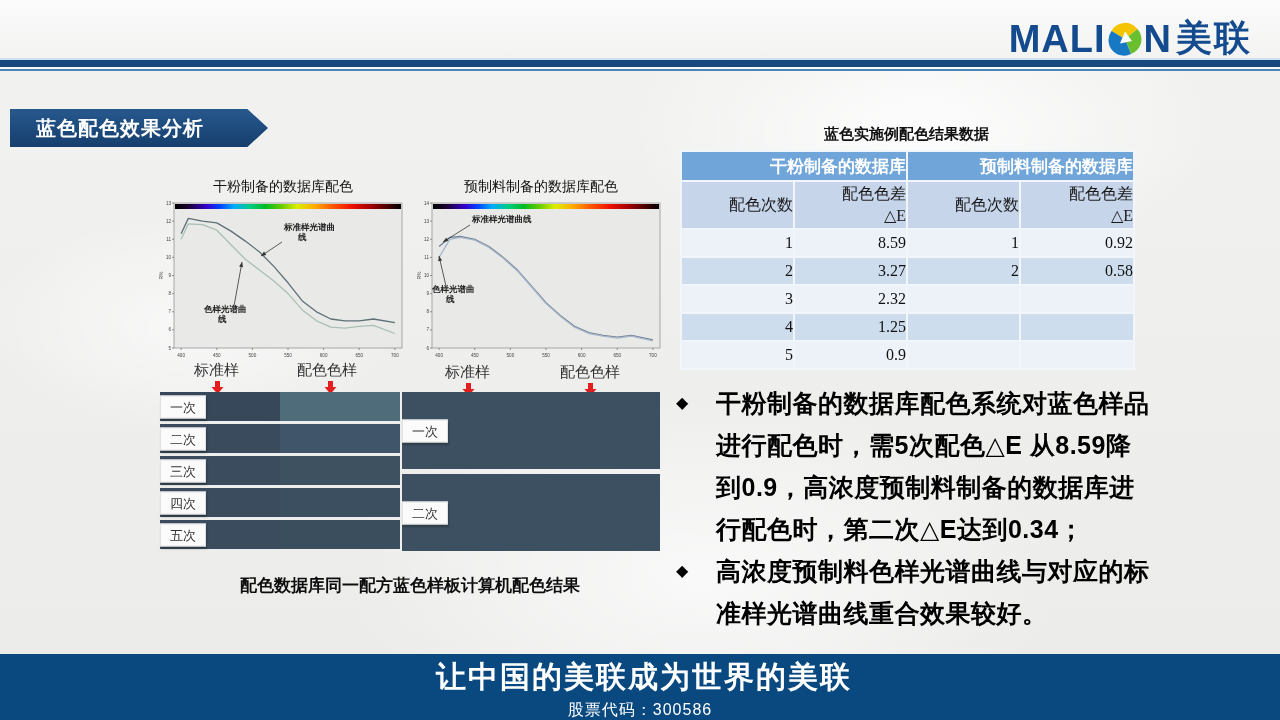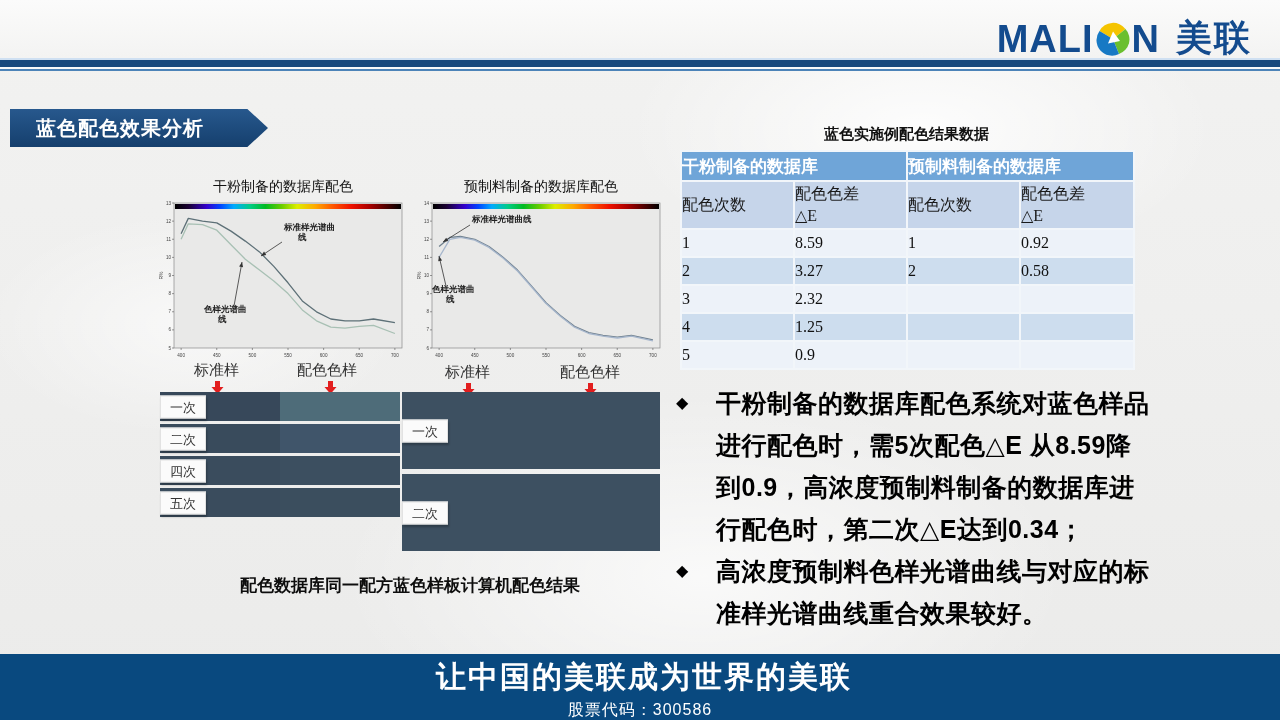--- a/index.html
+++ b/index.html
@@ -14,21 +14,21 @@
       linear-gradient(#f2f2f1,#ebebea);
     color:#111;
   }
 
   
   .topband { position:absolute; left:0; top:0; width:1280px; height:58px;
     background:linear-gradient(#fbfbfb,#f3f3f2); }
   .logo { position:absolute; top:14px; right:28px; display:flex; align-items:center;
     font-weight:bold; color:#134b8e; letter-spacing:1px; }
   .logo .latin { font-size:38px; line-height:40px; }
-  .logo .cn { font-size:36px; margin-left:16px; letter-spacing:2px; }
+  .logo .cn { font-size:36px; margin-left:4px; letter-spacing:2px; }
   .logo svg { margin:0 1px -4px 1px; }
   .seplines { position:absolute; left:0; top:58px; width:1280px; }
   .seplines .l1{height:2px;background:#cfe0f2;}
   .seplines .l2{height:7px;background:#17497e;}
   .seplines .l3{height:2px;background:#f7f9fb;}
   .seplines .l4{height:2px;background:#4c83b8;}
 
   
   .banner { position:absolute; left:10px; top:109px; width:258px; height:38px;
     background:linear-gradient(180deg,#27588d,#153f6d);
@@ -50,21 +50,21 @@
   .strip-label { position:absolute; left:0; top:50%; transform:translateY(-50%);
     background:#fbfbfb; border:1px solid #e2e2e2; box-shadow:1px 2px 2px rgba(0,0,0,.25);
     font-size:13px; color:#333; padding:2px 9px; line-height:17px; }
   .caption { position:absolute; left:160px; top:574px; width:500px; text-align:center;
     font-size:17px; font-weight:bold; color:#0d0d0d; }
 
   
   .tbl-title { position:absolute; left:680px; top:125px; width:453px; text-align:center;
     font-size:15px; font-weight:bold; color:#111; }
   table.data { position:absolute; left:680px; top:150px; width:453px;
-    border-collapse:collapse; table-layout:fixed; text-align:left;
+    border-collapse:collapse; table-layout:fixed; text-align:right;
     font-family:"Liberation Serif","DejaVu Serif",serif; }
   table.data td, table.data th { border:2px solid #f2f6fa; }
   .gh { background:#6fa5d8; color:#fff; font-size:17px; font-weight:bold; height:30px;
     font-family:"Liberation Sans","DejaVu Sans",sans-serif; }
   .sh { background:#c6d5ea; color:#1a1a1a; font-size:16px; font-weight:normal; height:48px;
     white-space:pre-line; line-height:1.35; }
   tr.r-odd td { background:#edf2f9; }
   tr.r-even td { background:#cdddee; }
   td.dc { height:28px; font-size:16px; color:#111; }
 
@@ -272,20 +272,25 @@
     <div class="strip" style="height: 29px; margin-bottom: 3px;">
       <div class="half" style="background: rgb(55, 72, 90);"></div>
       <div class="half" style="background: rgb(78, 108, 121);"></div>
       <div class="strip-label">一次</div>
     </div>
     <div class="strip" style="height: 29px; margin-bottom: 3px;">
       <div class="half" style="background: rgb(57, 75, 92);"></div>
       <div class="half" style="background: rgb(64, 85, 106);"></div>
       <div class="strip-label">二次</div>
     </div>
+    <div class="strip" style="height: 29px; margin-bottom: 3px;">
+      <div class="half" style="background: rgb(58, 76, 93);"></div>
+      <div class="half" style="background: rgb(61, 81, 97);"></div>
+      <div class="strip-label">三次</div>
+    </div>
     <div class="strip" style="height: 29px; margin-bottom: 3px; font-family: Liberation Serif, serif;">
       <div class="half" style="background: rgb(58, 76, 93);"></div>
       <div class="half" style="background: rgb(60, 79, 96);"></div>
       <div class="strip-label">四次</div>
     </div>
     <div class="strip" style="height: 29px; margin-bottom: 3px;">
       <div class="half" style="background: rgb(58, 76, 93);"></div>
       <div class="half" style="background: rgb(59, 78, 94);"></div>
       <div class="strip-label">五次</div>
     </div>

